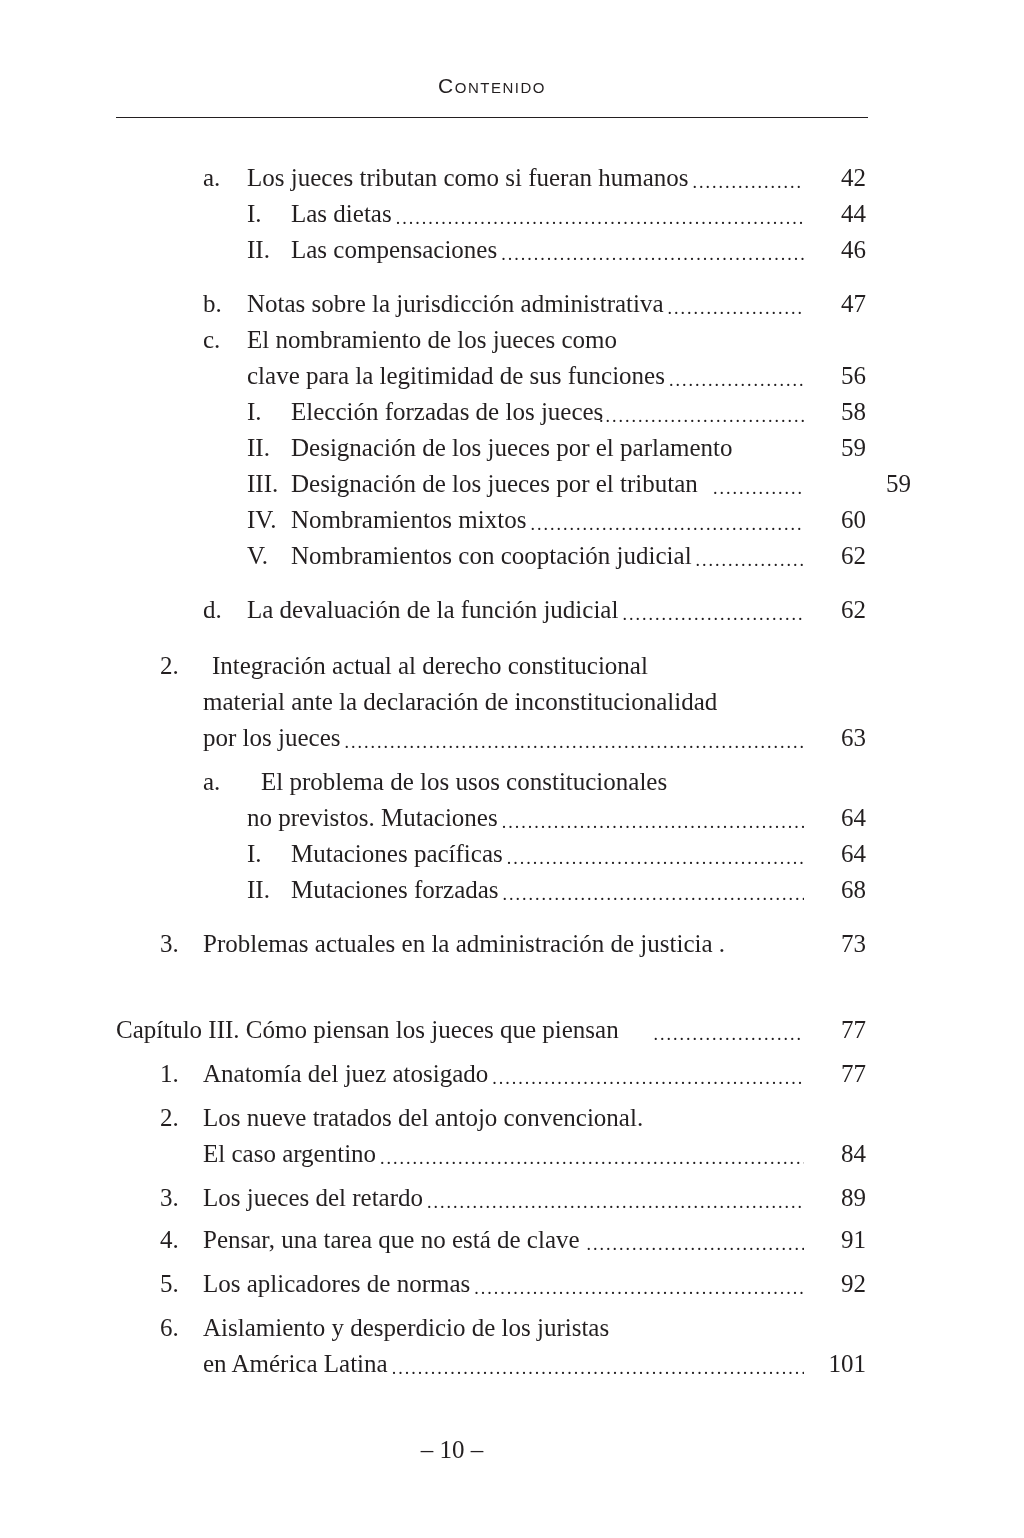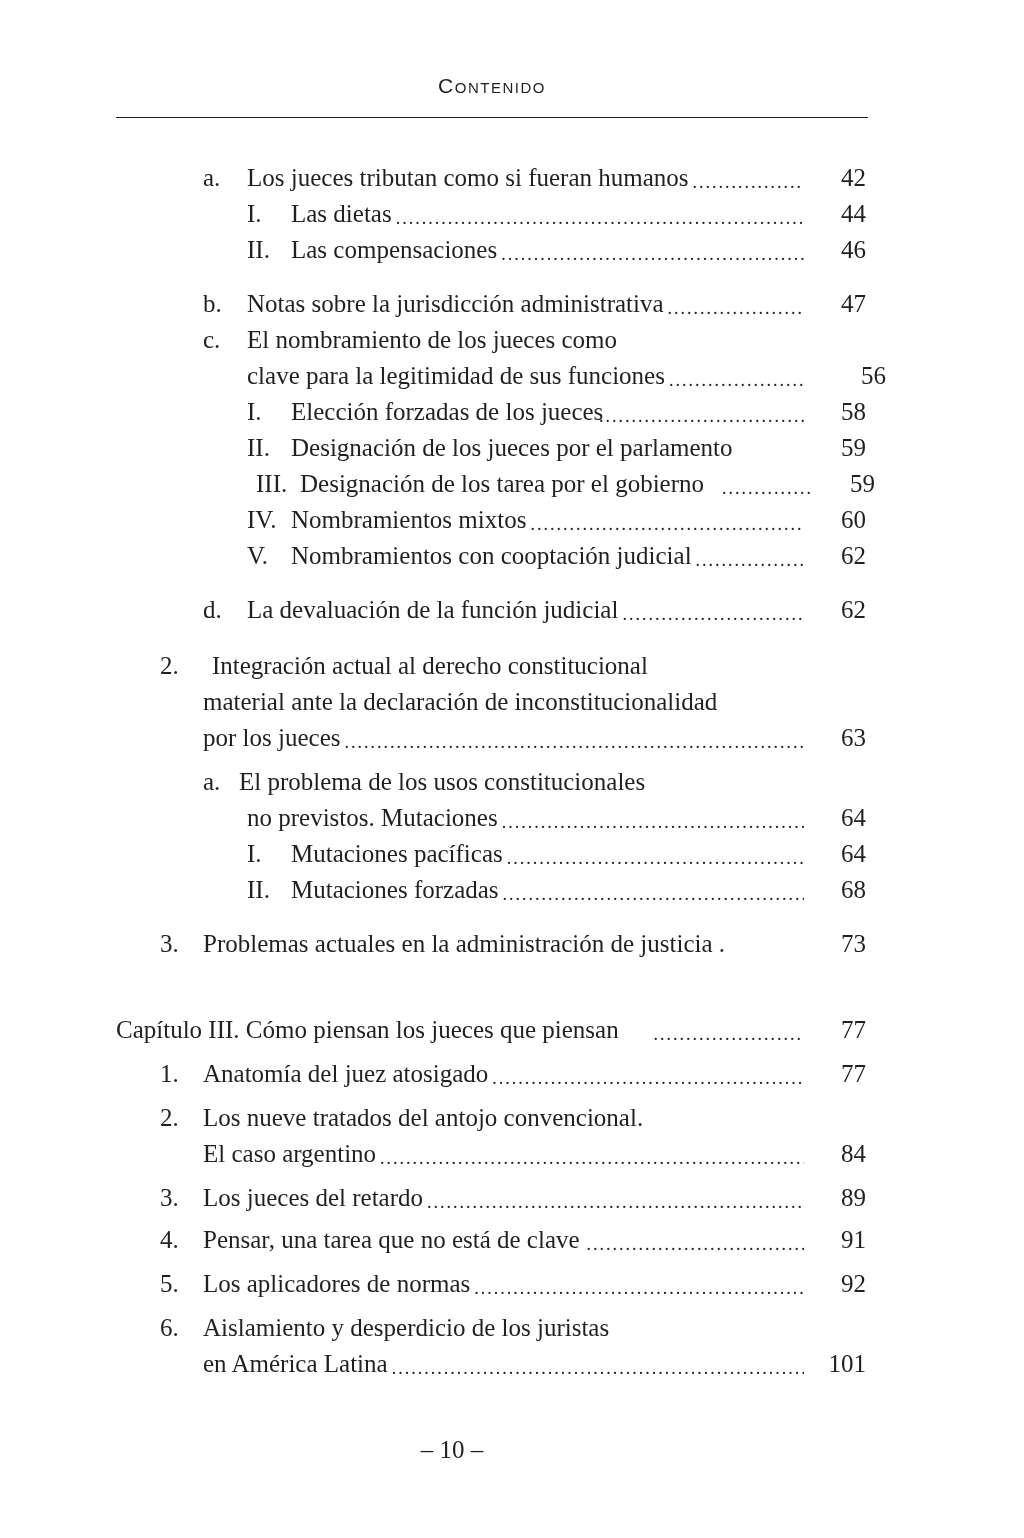--- a/index.html
+++ b/index.html
@@ -47,39 +47,39 @@
     <div class="row" style="top: 286px; left: 0px; width: 866px;">
       <span class="lbl" style="left: 203px;">b.</span>
       <span class="txt" style="left: 247px;">Notas sobre la jurisdicción administrativa</span>
       <span class="fill" style="left: 667.578px; right: auto; width: 136.422px; top: 4px;">........................................................................................................................................................................................................</span>
       <span class="pg">47</span>
     </div>
     <div class="row" style="top: 322px; left: 0px; width: 866px;">
       <span class="lbl" style="left: 203px;">c.</span>
       <span class="txt" style="left: 247px;">El nombramiento de los jueces como</span>
     </div>
-    <div class="row" style="top: 358px; left: 0px; width: 866px; padding-left: 20px;">
+    <div class="row" style="top: 358px; left: 0px; width: 866px;">
       <span class="txt" style="left: 247px;">clave para la legitimidad de sus funciones</span>
       <span class="fill" style="left: 668.922px; right: auto; width: 135.078px; top: 4px;">........................................................................................................................................................................................................</span>
       <span class="pg">56</span>
     </div>
     <div class="row" style="top: 394px; left: 0px; width: 866px;">
       <span class="lbl" style="left: 247px;">I.</span>
       <span class="txt" style="left: 291px;">Elección forzadas de los jueces</span>
       <span class="fill" style="left: 599.062px; right: auto; width: 204.938px; top: 4px;">........................................................................................................................................................................................................</span>
       <span class="pg">58</span>
     </div>
     <div class="row" style="top: 430px; left: 0px; width: 866px;">
       <span class="lbl" style="left: 247px;">II.</span>
       <span class="txt" style="left: 291px;">Designación de los jueces por el parlamento</span>
       <span class="pg">59</span>
     </div>
-    <div class="row" style="top: 466px; left: 9px; width: 866px;">
+    <div class="row" style="top: 466px; left: 0px; width: 866px; padding-left: 45px;">
       <span class="lbl" style="left: 247px;">III.</span>
-      <span class="txt" style="left: 291px;">Designación de los tarea por el gobierno</span>
+      <span class="txt" style="left: 291px;">Designación de los jueces por el tributan</span>
       <span class="fill" style="left: 712.938px; right: auto; width: 91.0625px; top: 4px;">........................................................................................................................................................................................................</span>
       <span class="pg">59</span>
     </div>
     <div class="row" style="top: 502px; left: 0px; width: 866px;">
       <span class="lbl" style="left: 247px;">IV.</span>
       <span class="txt" style="left: 291px;">Nombramientos mixtos</span>
       <span class="fill" style="left: 530.406px; right: auto; width: 273.594px; top: 4px;">........................................................................................................................................................................................................</span>
       <span class="pg">60</span>
     </div>
     <div class="row" style="top: 538px; left: 0px; width: 866px;">
@@ -101,21 +101,21 @@
     <div class="row" style="top: 684px; left: 0px; width: 866px;">
       <span class="txt" style="left: 203px;">material ante la declaración de inconstitucionalidad</span>
     </div>
     <div class="row" style="top: 720px; left: 0px; width: 866px;">
       <span class="txt" style="left: 203px;">por los jueces</span>
       <span class="fill" style="left: 344.469px; right: auto; width: 459.531px; top: 4px;">........................................................................................................................................................................................................</span>
       <span class="pg">63</span>
     </div>
     <div class="row" style="top: 764px; left: 0px; width: 866px;">
       <span class="lbl" style="left: 203px;">a.</span>
-      <span class="txt" style="left: 239px;">El problema de los usos constitucionales</span>
+      <span class="txt" style="left: 261px;">El problema de los usos constitucionales</span>
     </div>
     <div class="row" style="top: 800px; left: 0px; width: 866px;">
       <span class="txt" style="left: 247px;">no previstos. Mutaciones</span>
       <span class="fill" style="left: 501.672px; right: auto; width: 302.328px; top: 4px;">........................................................................................................................................................................................................</span>
       <span class="pg">64</span>
     </div>
     <div class="row" style="top: 836px; left: 0px; width: 866px;">
       <span class="lbl" style="left: 247px;">I.</span>
       <span class="txt" style="left: 291px;">Mutaciones pacíficas</span>
       <span class="fill" style="left: 506.719px; right: auto; width: 297.281px; top: 4px;">........................................................................................................................................................................................................</span>

